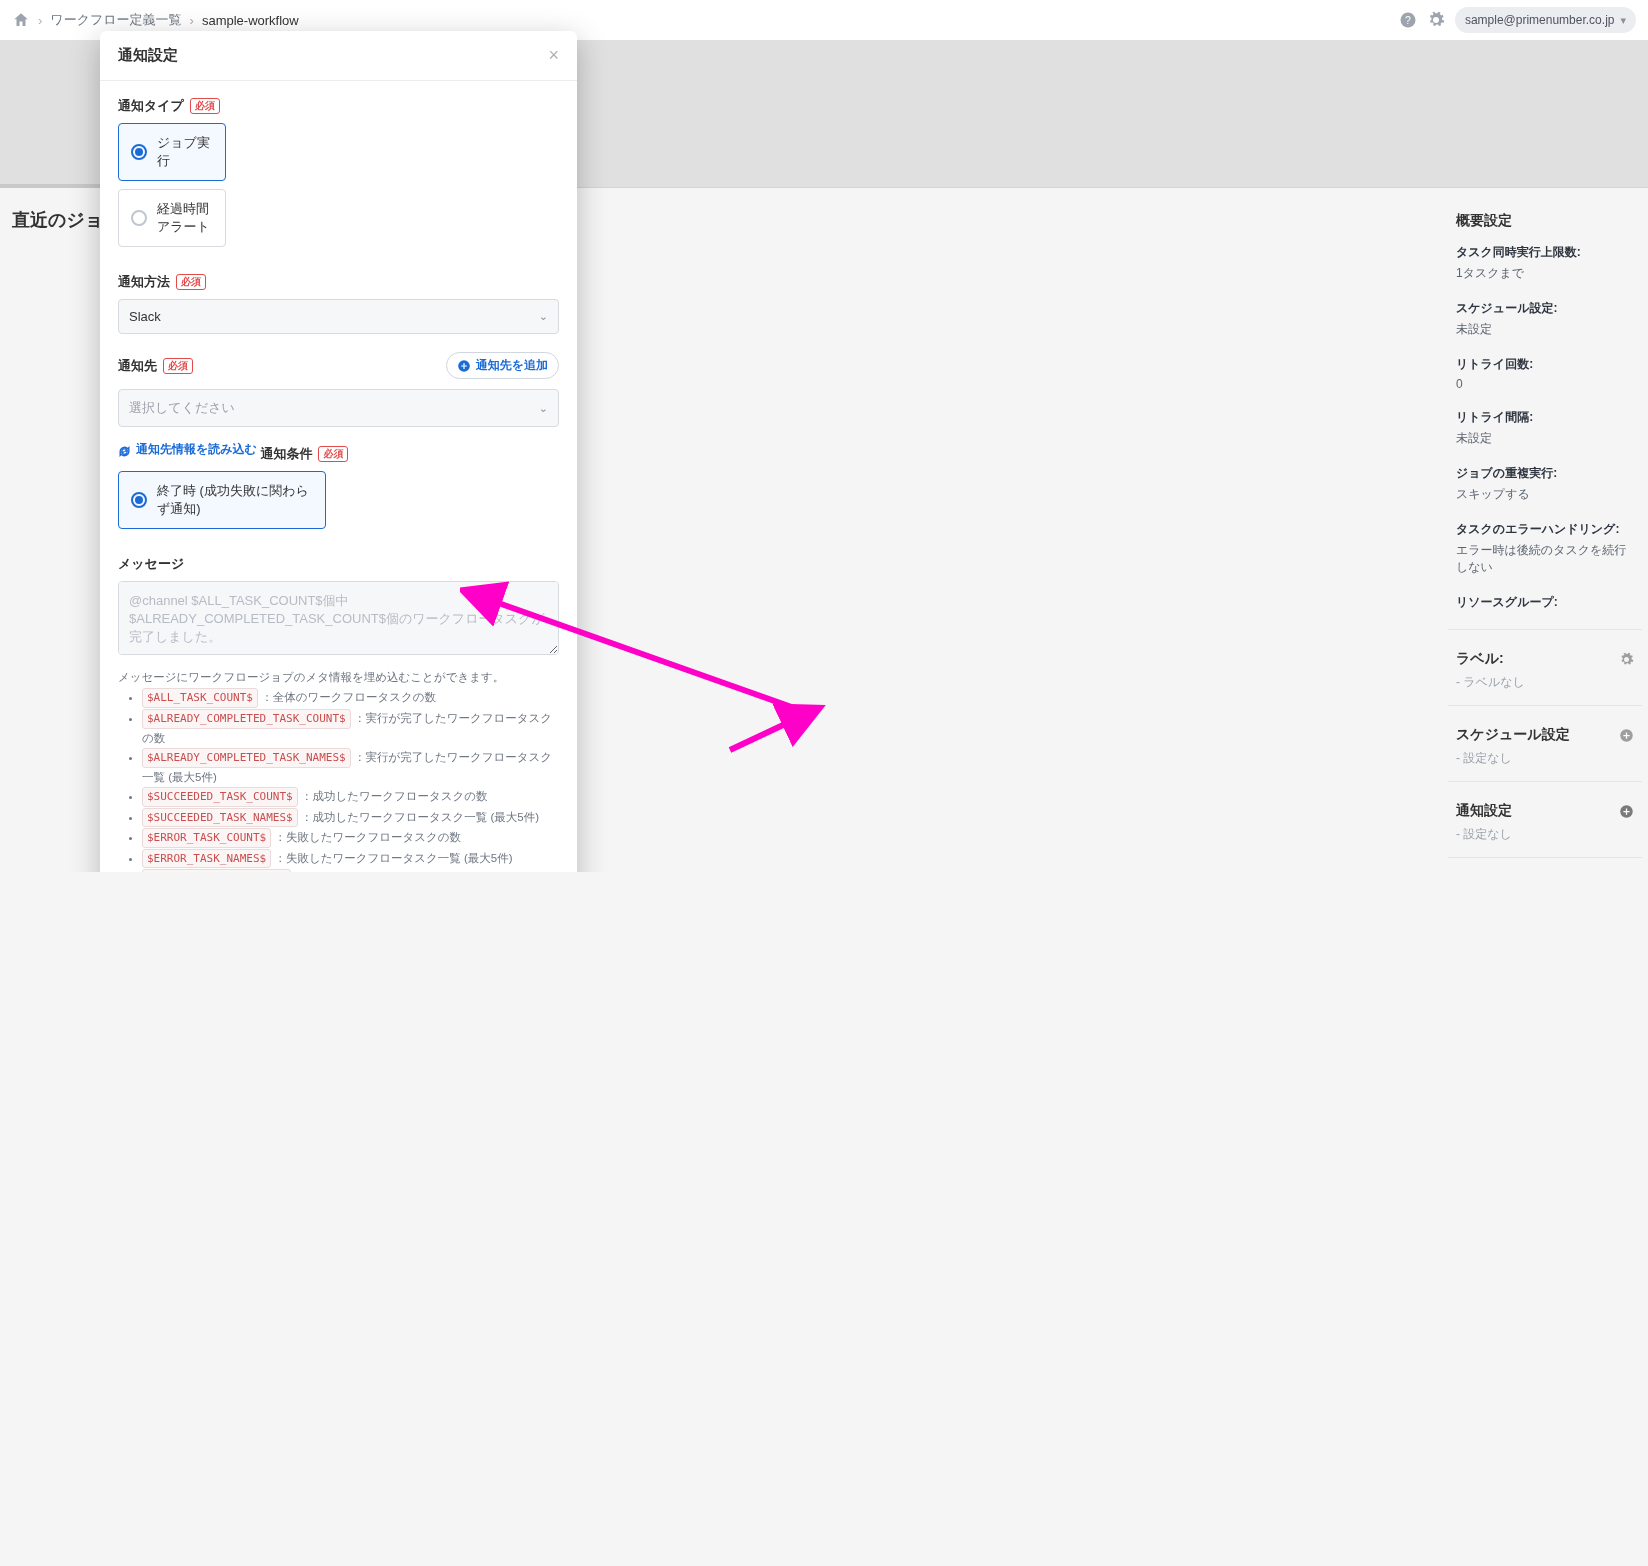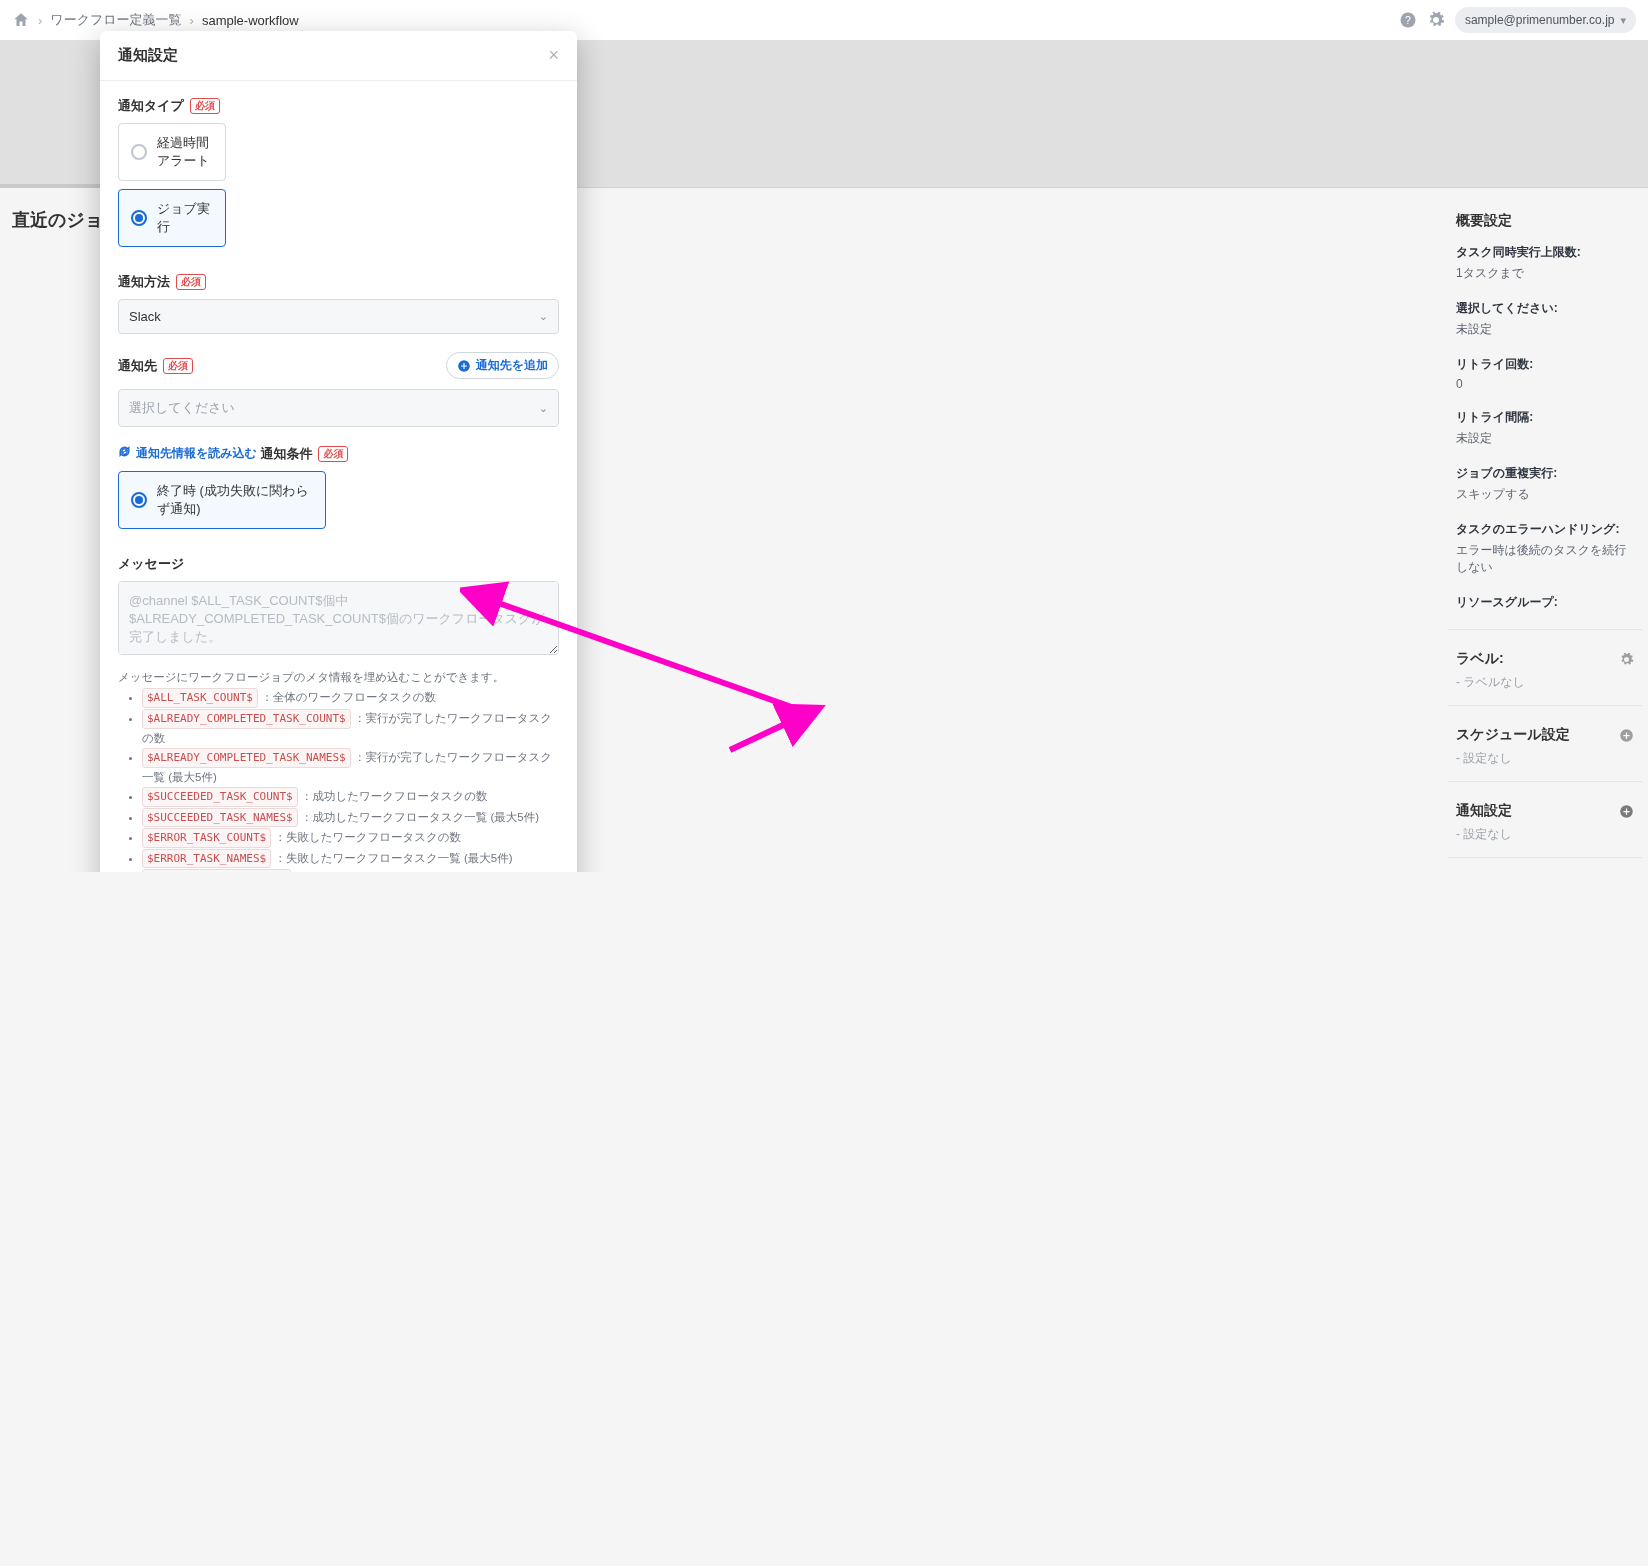--- a/index.html
+++ b/index.html
@@ -82,21 +82,21 @@
     }
     .select.placeholder { color: #9aa0aa; }
     .chev-down { color: #8a9099; font-size: 11px; }
     .stack { display: flex; justify-content: space-between; align-items: center; gap: 25px; }
     .add-dest-btn {
       border: 1px solid #d0d6de; border-radius: 16px; padding: 4px 10px;
       display: inline-flex; align-items: center; gap: 5px; font-size: 12px;
       color: #1a6bd6; font-weight: 600; background: #fff;
     }
     .add-dest-btn svg { width: 14px; height: 14px; }
-    .refresh-link { display: inline-flex; align-items: flex-start; gap: 5px; color: #1a6bd6; font-size: 12px; font-weight: 600; margin-top: 4px; }
+    .refresh-link { display: inline-flex; align-items: flex-end; gap: 5px; color: #1a6bd6; font-size: 12px; font-weight: 600; margin-top: 4px; }
     .refresh-link svg { width: 13px; height: 13px; }
     textarea.msg {
       width: 100%; border: 1px solid #d7dbe0; border-radius: 4px; background: #f6f7f8;
       padding: 10px; font-size: 13px; color: #333; height: 74px; resize: vertical;
       font-family: inherit;
     }
     textarea.msg::placeholder { color: #b6bcc5; }
     .help-text { font-size: 11.5px; color: #6d7580; margin-top: 10px; line-height: 1.6; }
     .help-text ul { padding-left: 24px; margin-top: 2px; }
     .help-text li { margin-bottom: 1px; }
@@ -158,21 +158,21 @@
     <h2>直近のジョブ一覧</h2>
   </div>
   <aside class="side">
     <div class="side-head">概要設定</div>
     <div id="side-rows">
         <div class="side-row">
           <div class="side-label">タスク同時実行上限数:</div>
           <div class="side-val">1タスクまで</div>
         </div>
         <div class="side-row">
-          <div class="side-label">選択してください:</div>
+          <div class="side-label">スケジュール設定:</div>
           <div class="side-val">未設定</div>
         </div>
         <div class="side-row">
           <div class="side-label">リトライ回数:</div>
           <div class="side-val">0</div>
         </div>
         <div class="side-row">
           <div class="side-label">リトライ間隔:</div>
           <div class="side-val">未設定</div>
         </div>
@@ -231,29 +231,29 @@
     <span class="modal-close">×</span>
   </div>
   <div class="modal-body">
 
     
     <div class="field-label">
       <span>通知タイプ</span>
       <span class="req-badge">必須</span>
     </div>
     <div>
+      <div class="radio-card selected" style="width:108px">
+        <span class="radio-dot"></span>
+        <span>ジョブ実行</span>
+      </div>
+    </div>
+    <div>
       <div class="radio-card" style="width:108px">
         <span class="radio-dot"></span>
         <span>経過時間アラート</span>
-      </div>
-    </div>
-    <div>
-      <div class="radio-card selected" style="width:108px">
-        <span class="radio-dot"></span>
-        <span>ジョブ実行</span>
       </div>
     </div>
 
     
     <div class="section-gap field-label">
       <span>通知方法</span>
       <span class="req-badge">必須</span>
     </div>
     <div class="select">
       <span>Slack</span>

